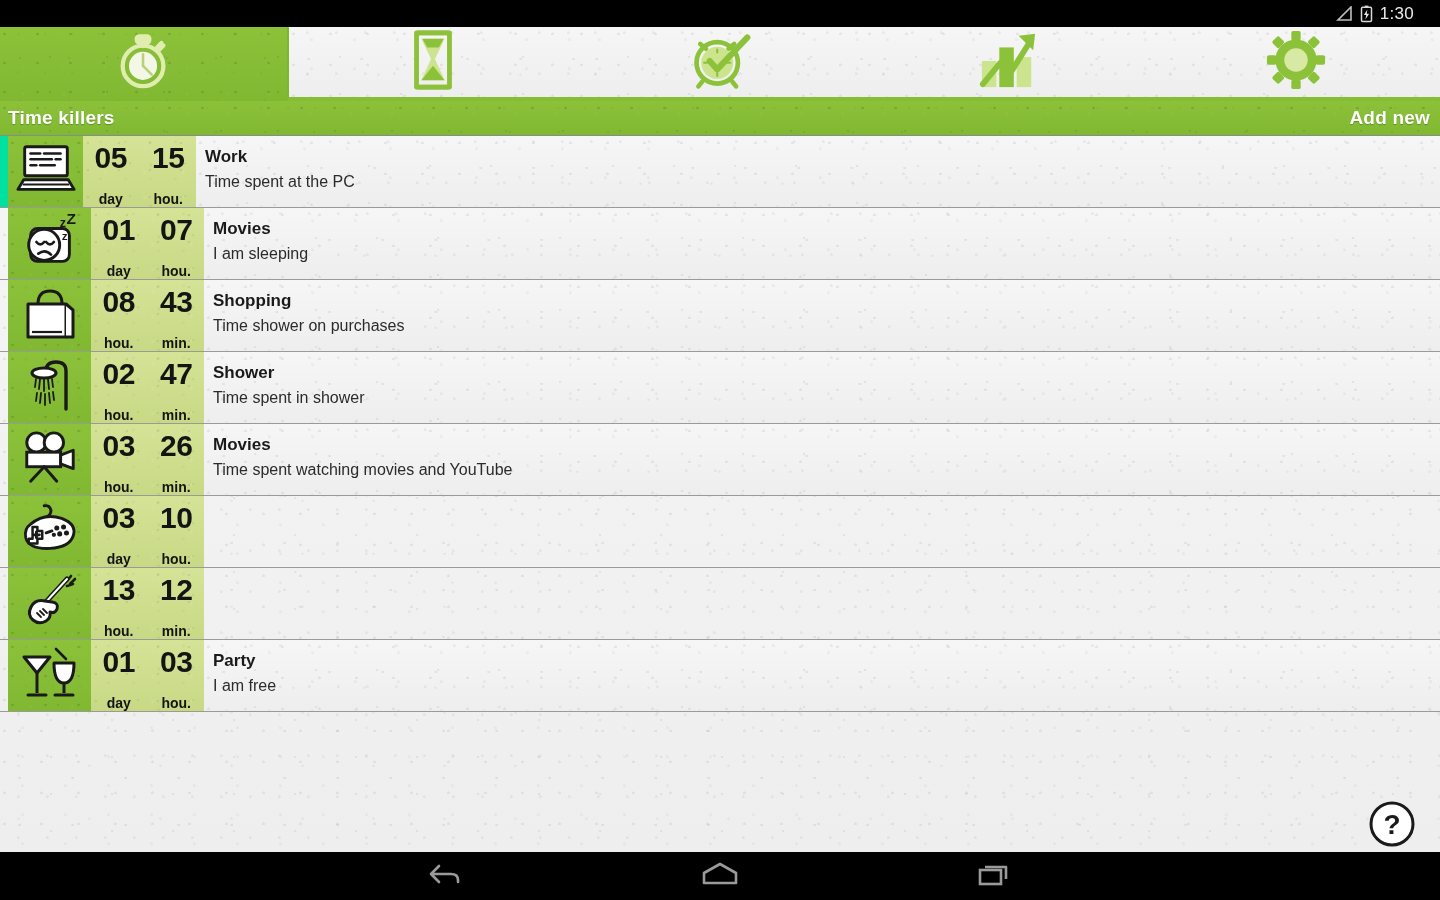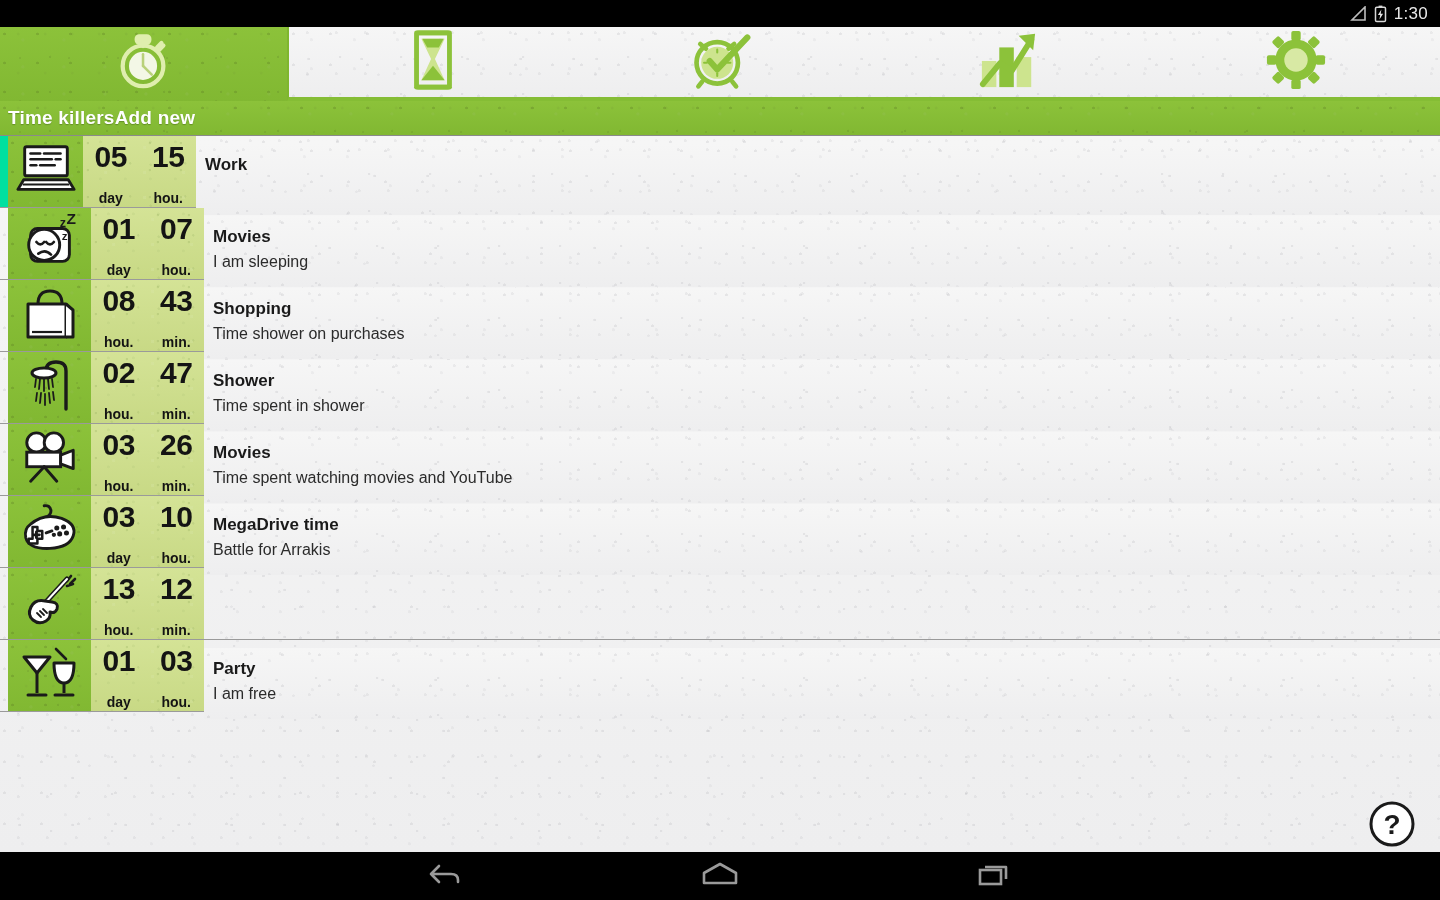--- a/index.html
+++ b/index.html
@@ -42,21 +42,21 @@
       radial-gradient(circle at 86% 83%, rgba(155,180,100,.26) 0 1.0px, transparent 1.4px),
       radial-gradient(circle at 58% 46%, rgba(215,230,170,.30) 0 1.4px, transparent 1.8px),
       linear-gradient(#d4e396,#c8d985);
     background-size:31px 27px,47px 41px,25px 37px,55px 33px,39px 25px,100% 100%;
   }
 
   
   #status-bar {
     position:absolute; left:0; top:0; width:1440px; height:27px;
     background:#000; display:flex; align-items:center; justify-content:flex-end;
-    padding-right:12px; gap:7px;
+    padding-right:26px; gap:7px;
   }
   #status-bar .sicon { display:flex; align-items:center; }
   #status-bar .clock {
     color:#e9e9e9; font-size:17px; letter-spacing:.3px;
   }
 
   
   #tab-bar {
     position:absolute; left:0; top:27px; width:1440px; height:74px;
     display:flex;
@@ -66,21 +66,21 @@
     position:relative;
   }
   #tab-bar .tab.inactive { border-bottom:4px solid #85bd35; }
   #tab-bar .tab.active   { width:287px; }
   #tab-bar .tab.inactive { flex:1 1 0; }
   #tab-bar .tab.active + .tab.inactive { border-left:2px solid #7fb62f; }
 
   
   #title-bar {
     position:absolute; left:0; top:101px; width:1440px; height:34px;
-    display:flex; align-items:center; justify-content:flex-start;
+    display:flex; align-items:center; justify-content:space-between;
     padding:0 10px 0 8px;
   }
   #title-bar .title {
     color:#fff; font-size:19px; font-weight:bold; letter-spacing:.2px;
     text-shadow:0 1px 1px rgba(60,90,20,.45);
   }
   #title-bar .addnew {
     color:#fff; font-size:19px; font-weight:bold; letter-spacing:.2px;
     text-shadow:0 1px 1px rgba(60,90,20,.45);
   }
@@ -103,39 +103,39 @@
   .accent.off { background:transparent; }
 
   .icon-cell {
     width:75px; flex:0 0 75px; height:100%;
     display:flex; align-items:center; justify-content:center;
   }
   .accent.off + .icon-cell { width:83px; flex:0 0 83px; }
 
   .time-cell {
     width:113px; flex:0 0 113px; height:100%;
-    display:flex; align-items:flex-start; justify-content:center;
+    display:flex; align-items:center; justify-content:center;
     padding-top:4px; gap:2px;
   }
   .tnum {
     width:56px; display:flex; flex-direction:column; align-items:center;
   }
   .tnum .val {
     font-size:30px; font-weight:bold; color:#141414; line-height:34px;
     letter-spacing:-.5px;
   }
   .tnum .unit {
     font-size:14px; font-weight:bold; color:#141414; line-height:16px;
     margin-top:16px;
   }
 
   .text-cell {
     flex:1 1 auto; height:100%;
     padding:10px 12px 0 9px;
-    display:flex; flex-direction:column; justify-content:flex-start;margin-top:8px;
+    display:flex; flex-direction:column; justify-content:flex-start;
   }
   .text-cell .tname {
     font-size:17px; font-weight:bold; color:#1a1a1a; line-height:22px;
   }
   .text-cell .tdesc {
     font-size:16px; color:#2b2b2b; line-height:22px; margin-top:3px;
   }
 
   
   #task-list { border-top:1px solid #8a8a8a; }
@@ -295,20 +295,21 @@
             <div class="val">05</div>
             <div class="unit">day</div>
           </div>
           <div class="tnum">
             <div class="val">15</div>
             <div class="unit">hou.</div>
           </div>
         </div>
         <div class="text-cell paper">
           <div class="tname">Work</div>
+          <div class="tdesc">Time spent at the PC</div>
         </div>
       </div>
       <div class="task-row">
         <div class="accent off"></div>
         <div class="icon-cell greenpaper">
           <span><svg width="62" height="56" viewBox="0 0 64 56">
       <rect x="12" y="14" width="40" height="34" rx="7" fill="#fff" stroke="#1a1a1a" stroke-width="3"></rect>
       <circle cx="26" cy="31" r="16" fill="#fff" stroke="#1a1a1a" stroke-width="3"></circle>
       <path d="M18 28 Q22 33 26 28" fill="none" stroke="#1a1a1a" stroke-width="2.8" stroke-linecap="round"></path>
       <path d="M28 28 Q32 33 36 28" fill="none" stroke="#1a1a1a" stroke-width="2.8" stroke-linecap="round"></path>
@@ -441,24 +442,20 @@
         <div class="time-cell lightgreenpaper">
           <div class="tnum">
             <div class="val">03</div>
             <div class="unit">day</div>
           </div>
           <div class="tnum">
             <div class="val">10</div>
             <div class="unit">hou.</div>
           </div>
         </div>
-        <div class="text-cell paper">
-          <div class="tname">MegaDrive time</div>
-          <div class="tdesc">Battle for Arrakis</div>
-        </div>
       </div>
       <div class="task-row">
         <div class="accent off"></div>
         <div class="icon-cell greenpaper">
           <span><svg width="58" height="58" viewBox="0 0 58 58">
       <path d="M50 3 L46 8 M54 6 L49 11 M52 11 L46 13" stroke="#1a1a1a" stroke-width="2.6" stroke-linecap="round" fill="none"></path>
       <path d="M46 6 L24 30" stroke="#1a1a1a" stroke-width="5" stroke-linecap="round"></path>
       <path d="M46 6 L24 30" stroke="#fff" stroke-width="2" stroke-linecap="round"></path>
       <path d="M24 28 Q14 26 10 34 Q6 42 12 47 Q18 52 25 48 Q30 45 29 39 Q34 41 36 36 Q38 30 31 29 Z" fill="#fff" stroke="#1a1a1a" stroke-width="3" stroke-linejoin="round"></path>
       <g stroke="#1a1a1a" stroke-width="1.8" stroke-linecap="round">

